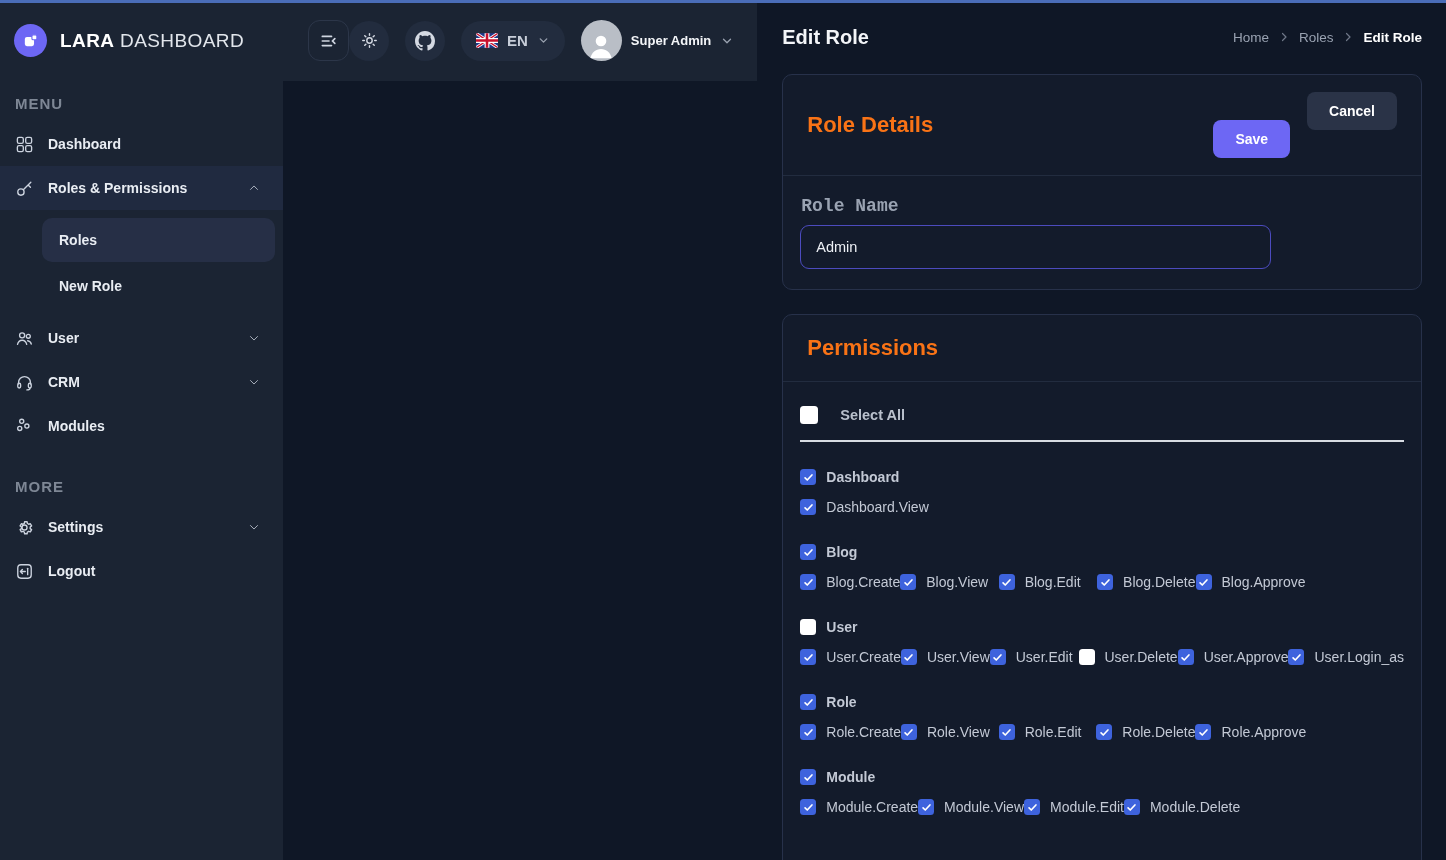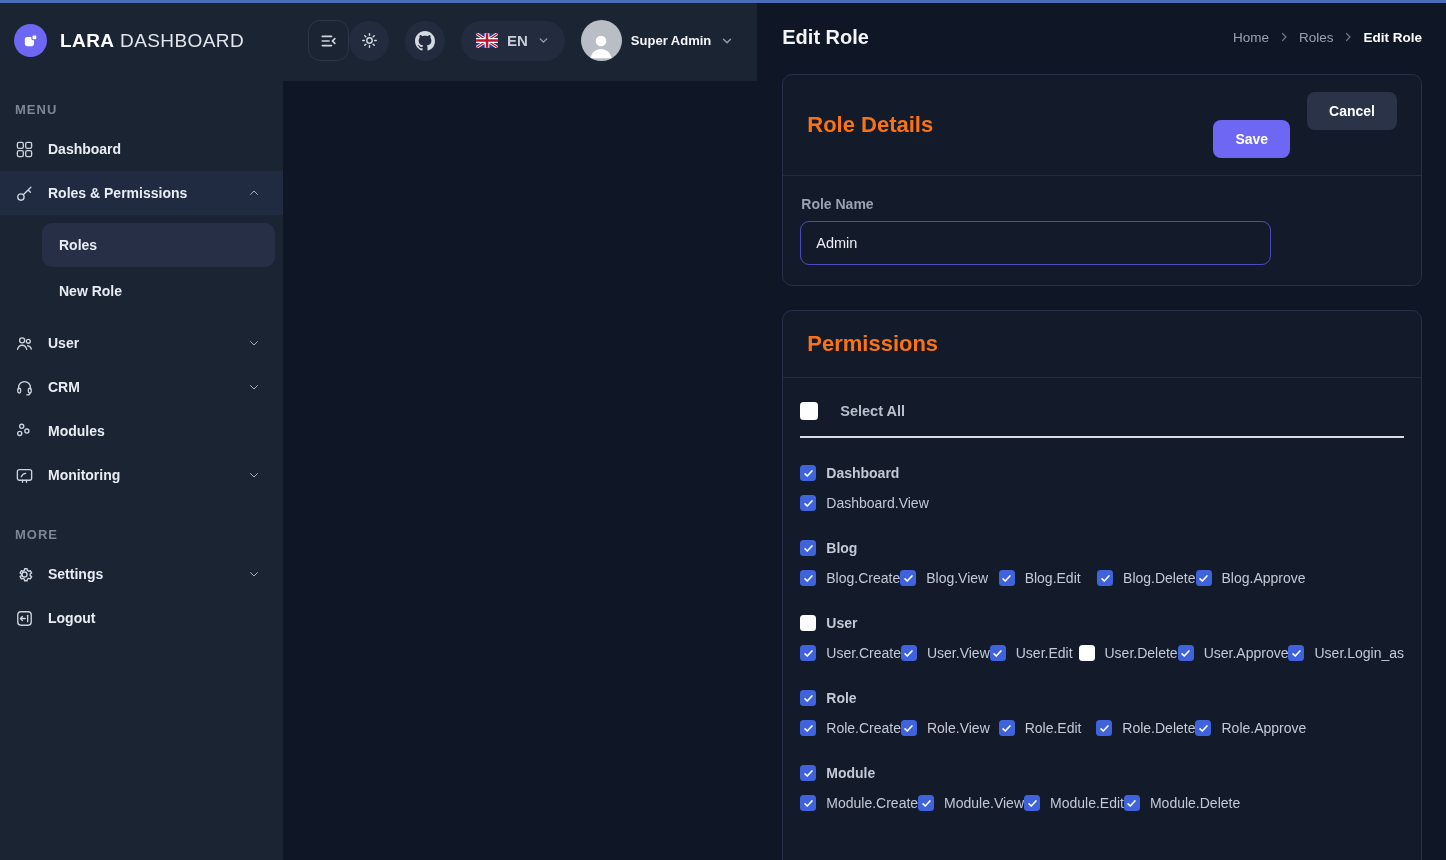--- a/index.html
+++ b/index.html
@@ -26,21 +26,21 @@
   .top-strip{position:absolute;top:0;left:0;width:100%;height:3px;background:var(--strip);z-index:60;}
   .layout{display:flex;width:100%;height:100%;}
 
   
   .sidebar{width:283px;flex:none;height:100%;background:var(--bar-bg);overflow:hidden;}
   .side-logo{height:81px;display:flex;align-items:center;gap:13px;padding-left:14px;}
   .logo-circle{width:33px;height:33px;border-radius:50%;background:var(--purple);display:flex;align-items:center;justify-content:center;flex:none;}
   .brand{font-size:19px;letter-spacing:.4px;white-space:nowrap;}
   .brand b{font-weight:700;color:#fff;}
   .brand span{font-weight:300;color:#e2e6ec;}
-  .section-label{margin:21px 0 10px 15px;font-size:13px;letter-spacing:1px;color:#7e8795;font-weight:600;}
+  .section-label{margin:14px 0 10px 15px;font-size:15px;letter-spacing:1px;color:#7e8795;font-weight:600;}
   .side-item{height:44px;display:flex;align-items:center;gap:14px;padding:0 22px 0 15px;cursor:pointer;color:#e9edf3;font-size:14px;font-weight:600;}
   .side-item.active{background:#202a40;}
   .side-item .mi{width:19px;height:19px;flex:none;color:#ccd3df;}
   .side-item .chev{margin-left:auto;width:14px;height:14px;color:#aab1bd;}
   .submenu{padding:6px 0;}
   .sub-item{height:44px;margin:2px 8px 2px 42px;display:flex;align-items:center;padding-left:17px;border-radius:10px;font-size:14px;font-weight:600;color:#e9edf3;cursor:pointer;}
   .sub-item.active{background:#262f46;}
   .more-gap{margin-top:30px;}
   svg{display:block;}
 
@@ -69,21 +69,21 @@
   .card{background:var(--card-bg);border:1px solid var(--card-border);border-radius:10px;margin-top:24px;}
   .card-head{display:flex;align-items:center;justify-content:space-between;padding:17px 24px;border-bottom:1px solid var(--divider);min-height:72px;}
   .card.perm .card-head{min-height:64px;padding:20px 24px;}
   .card-title{font-size:22px;font-weight:700;color:#f97316;}
   .head-actions{display:flex;gap:17px;}
   .btn{border:none;border-radius:8px;height:38px;padding:0 22px;font-size:14px;font-weight:700;font-family:inherit;color:#fff;cursor:pointer;}
   .btn.primary{background:var(--purple);margin-top:28px;}
   .btn.secondary{background:#2a3347;}
 
   .card-body{padding:20px 17px;}
-  .field-label{font-size:14px;color:#9aa3b2;font-weight:600;margin:0 0 9px 1px;}
+  .field-label{font-size:18px;color:#9aa3b2;font-weight:600;margin:0 0 9px 1px;font-family:Liberation Mono, monospace;}
   .text-input{width:471px;height:44px;background:transparent;border:1.5px solid #4c4bbe;border-radius:9px;color:#eceff4;font-size:14.5px;font-family:inherit;padding:0 15px;outline:none;caret-color:#fff;}
 
   .card.perm .card-body{padding:14px 17px 40px;}
   .select-all-row{display:flex;align-items:center;gap:22px;height:30px;margin-top:4px;}
   .select-all-label{font-size:14.5px;color:#b9c0cc;font-weight:600;}
   .bright-divider{height:2px;background:#d8dce3;margin-top:10px;}
   .groups{padding-top:20px;}
   .perm-group{margin-bottom:15px;}
   .group-row{display:flex;align-items:center;gap:10px;height:30px;}
   .group-label{font-size:14px;color:#c3c9d5;font-weight:600;}
@@ -179,35 +179,20 @@
         </div>
         <div class="side-item">
           <span class="mi">
             <svg width="19" height="19" viewBox="0 0 24 24" fill="none" stroke="currentColor" stroke-width="1.7" stroke-linecap="round" stroke-linejoin="round">
               <circle cx="8.5" cy="5.5" r="2.6"></circle>
               <circle cx="6" cy="14.5" r="2.6"></circle>
               <circle cx="15" y="0" cy="11.5" r="2.6"></circle>
             </svg>
           </span>
           <span>Modules</span>
-        </div>
-        <div class="side-item">
-          <span class="mi">
-            <svg width="19" height="19" viewBox="0 0 24 24" fill="none" stroke="currentColor" stroke-width="1.7" stroke-linecap="round" stroke-linejoin="round">
-              <rect x="3" y="4.5" width="18" height="13.5" rx="2.5"></rect>
-              <path d="M8 13.5c1.2-2.8 2.8-4 5.5-4.2"></path>
-              <path d="M9.5 18v2.5M14.5 18v2.5"></path>
-            </svg>
-          </span>
-          <span>Monitoring</span>
-          <span class="chev">
-            <svg width="14" height="14" viewBox="0 0 24 24" fill="none" stroke="currentColor" stroke-width="1.7" stroke-linecap="round" stroke-linejoin="round">
-              <path d="M6 9.5l6 6 6-6"></path>
-            </svg>
-          </span>
         </div>
         <div class="section-label more-gap">MORE</div>
         <div class="side-item">
           <span class="mi">
             <svg width="19" height="19" viewBox="0 0 24 24" fill="none" stroke="currentColor" stroke-width="1.7" stroke-linecap="round" stroke-linejoin="round">
               <circle cx="12" cy="12" r="3.2"></circle>
               <path d="M19.4 13.3l1.7 1.2-1.5 2.6-2-.6a7 7 0 0 1-1.6 1l-.3 2h-3l-.3-2a7 7 0 0 1-1.6-1l-2 .6-1.5-2.6 1.7-1.3a7 7 0 0 1 0-1.9L7.3 10l1.5-2.6 2 .6a7 7 0 0 1 1.6-1l.3-2h3l.3 2a7 7 0 0 1 1.6 1l2-.6 1.5 2.6-1.7 1.3a7 7 0 0 1 0 2z" transform="translate(-1.2 -0.5) scale(1.05)"></path>
             </svg>
           </span>
           <span>Settings</span>

